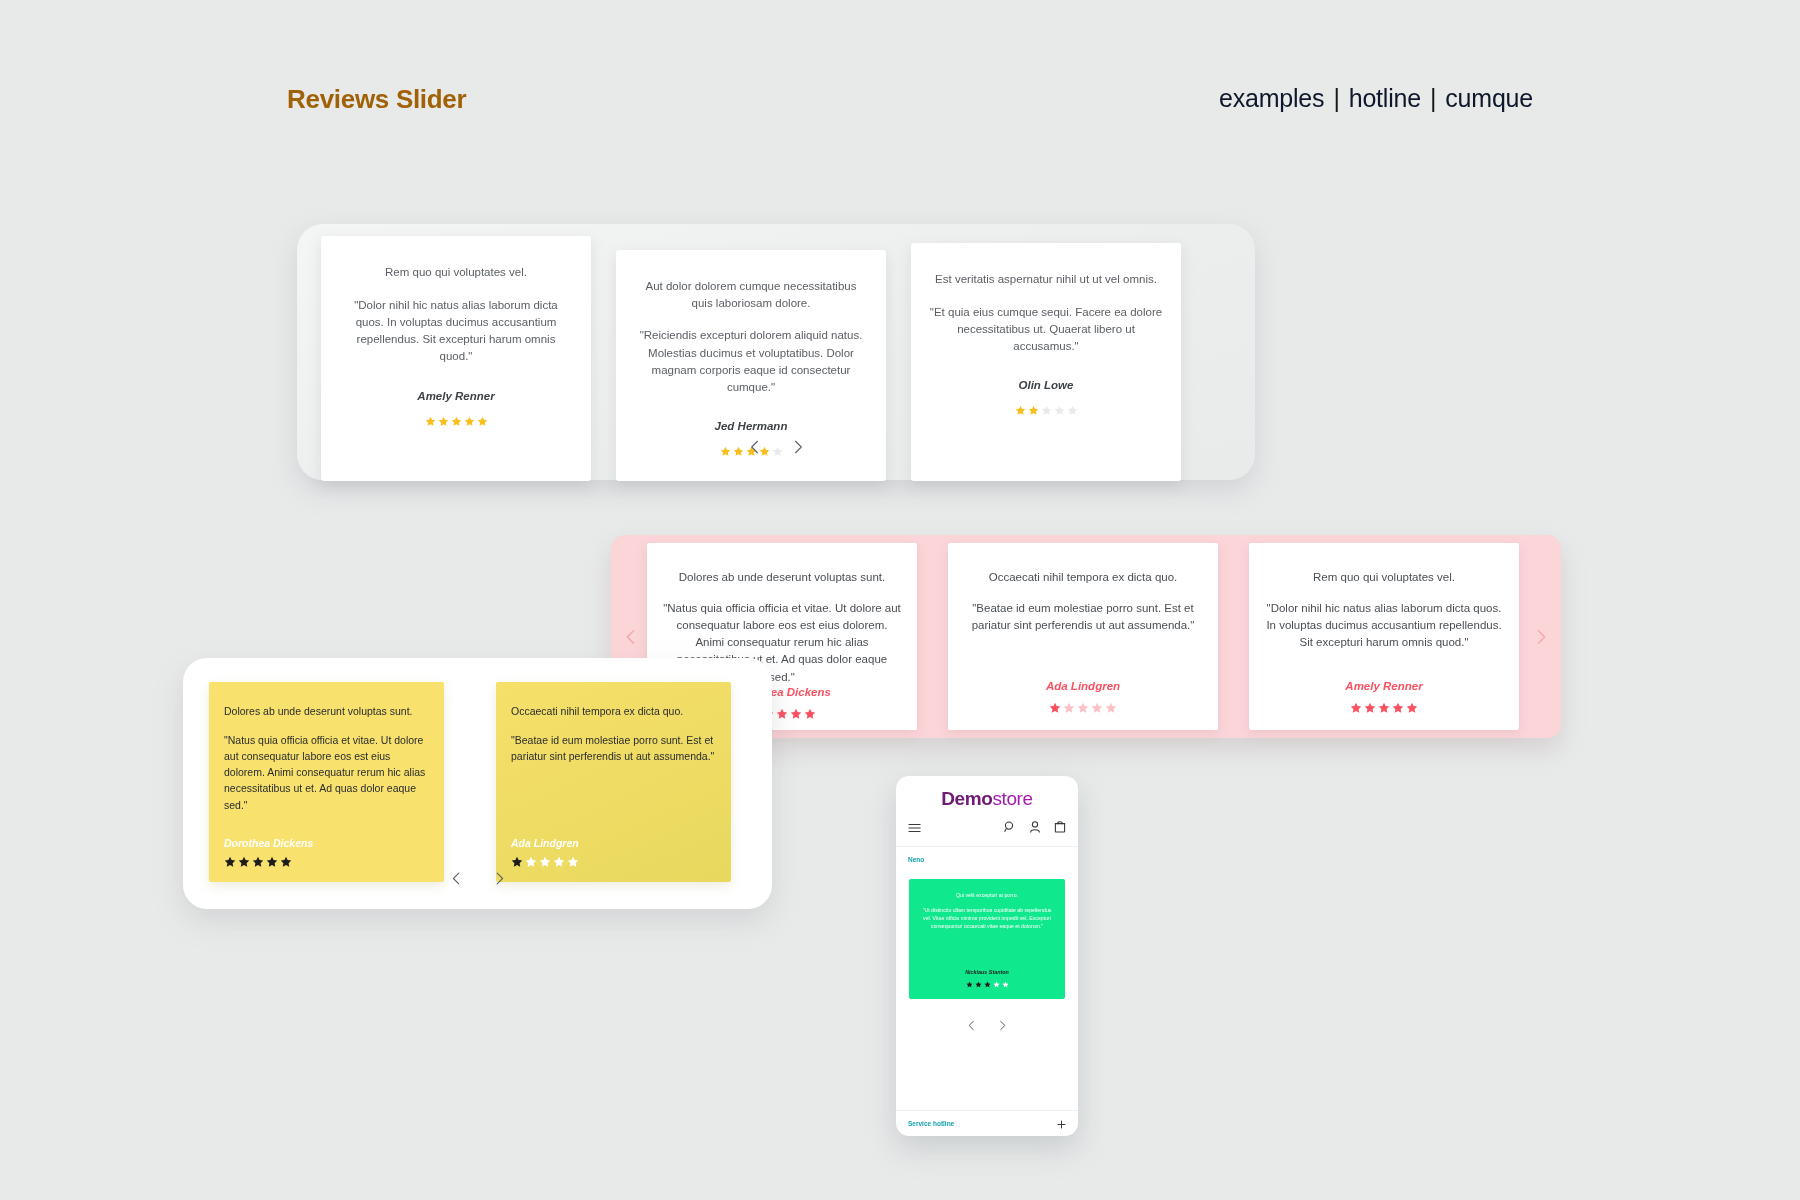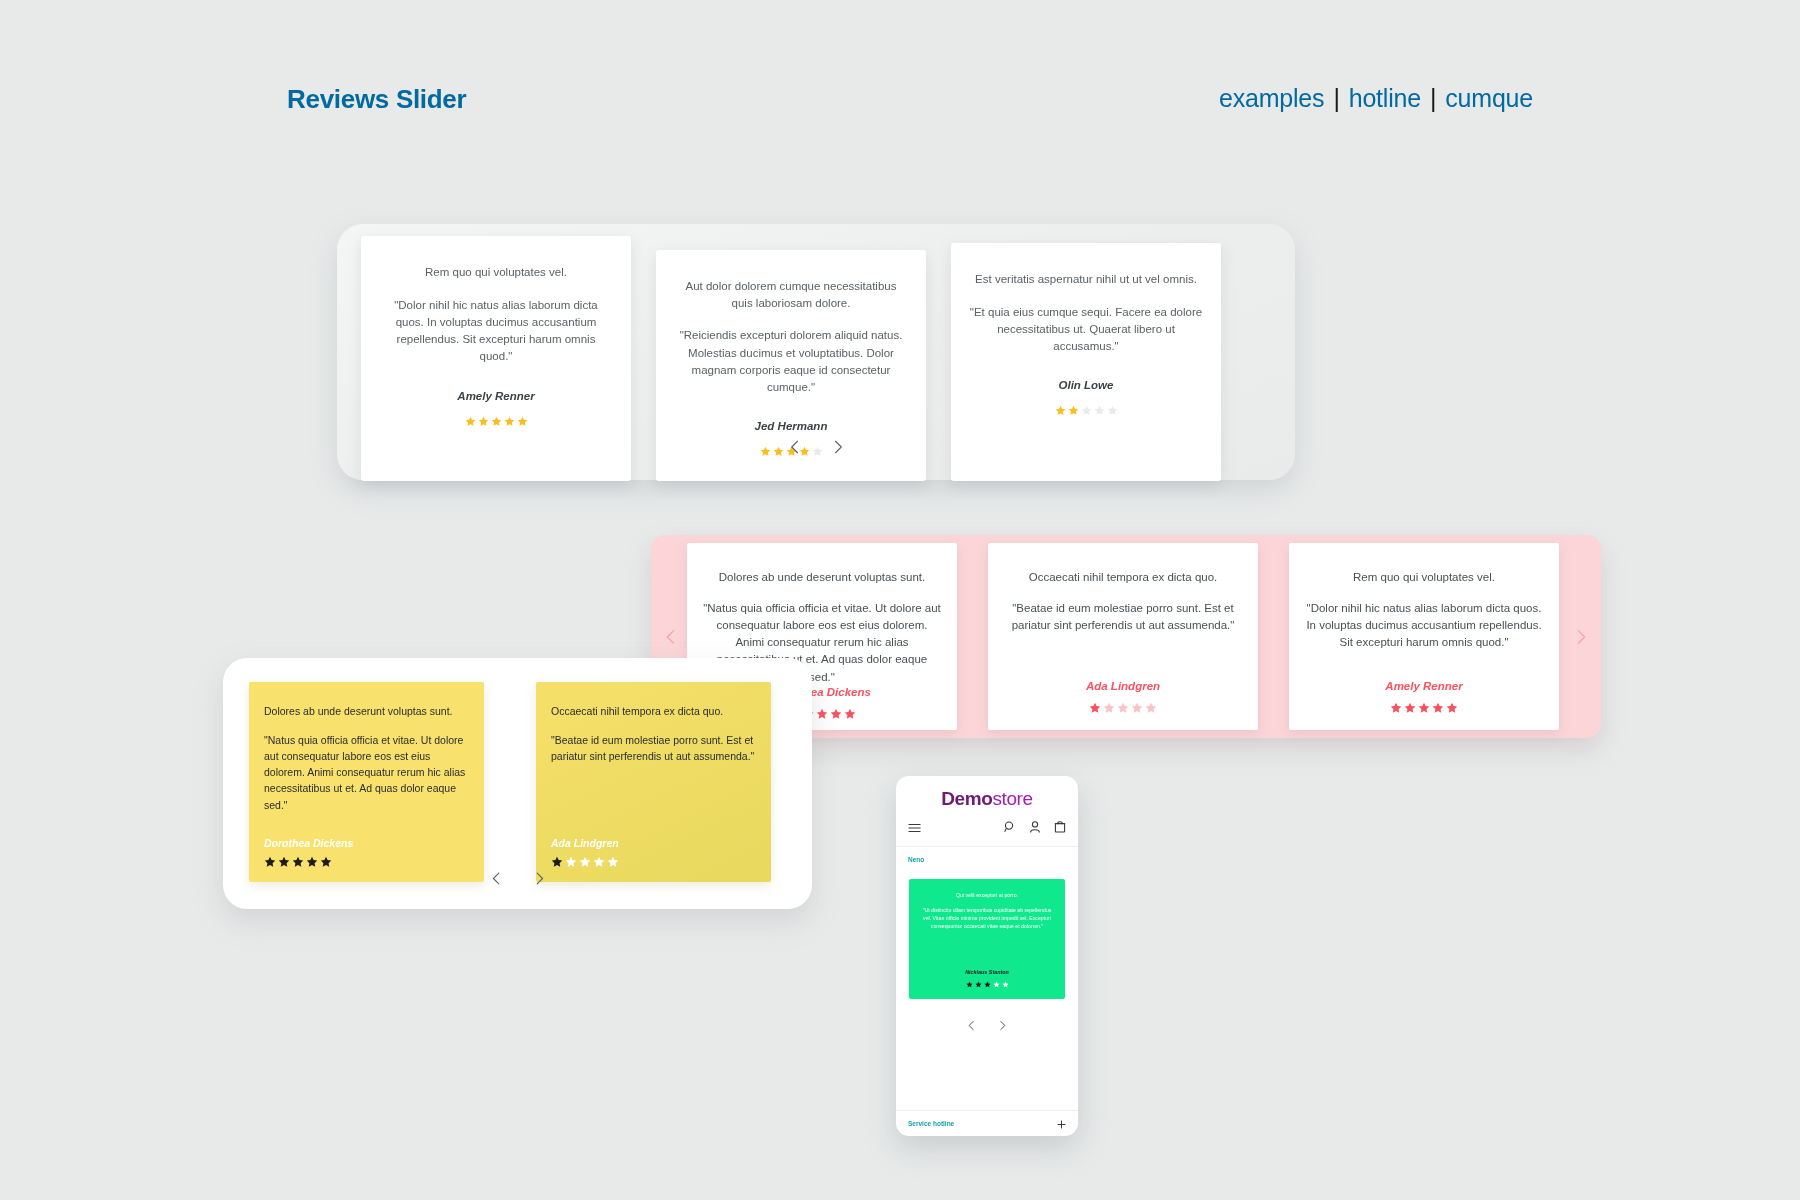--- a/index.html
+++ b/index.html
@@ -17,50 +17,49 @@
     -webkit-font-smoothing: antialiased;
   }
 
   
   .page-title {
     position: absolute;
     left: 287px;
     top: 84px;
     font-size: 26px;
     font-weight: 700;
-    color: #0369a1;
+    color: #a16207;
     letter-spacing: -0.3px;
   }
   .page-links {
     position: absolute;
     right: 267px;
     top: 84px;
     font-size: 25px;
     font-weight: 400;
     color: #1a1a1a;
     letter-spacing: -0.2px;
     display: flex;
     align-items: baseline;
     gap: 0;
   }
   .page-links .sep {
     padding: 0 9px;
     color: #1a1a1a;
   }
   .page-links a {
-    color: #0369a1;
+    color: #0f172a;
     text-decoration: none;
     text-align: center;
   }
 
   
   .panel {
     position: absolute;
     border-radius: 26px;
-    margin-left: 40px;
   }
 
   
   #slider-white {
     left: 297px;
     top: 224px;
     width: 958px;
     height: 256px;
     background: linear-gradient(160deg,#f4f5f5 0%, #eceeee 55%, #e9ebeb 100%);
     box-shadow: 0 10px 26px rgba(140,145,150,0.25);

